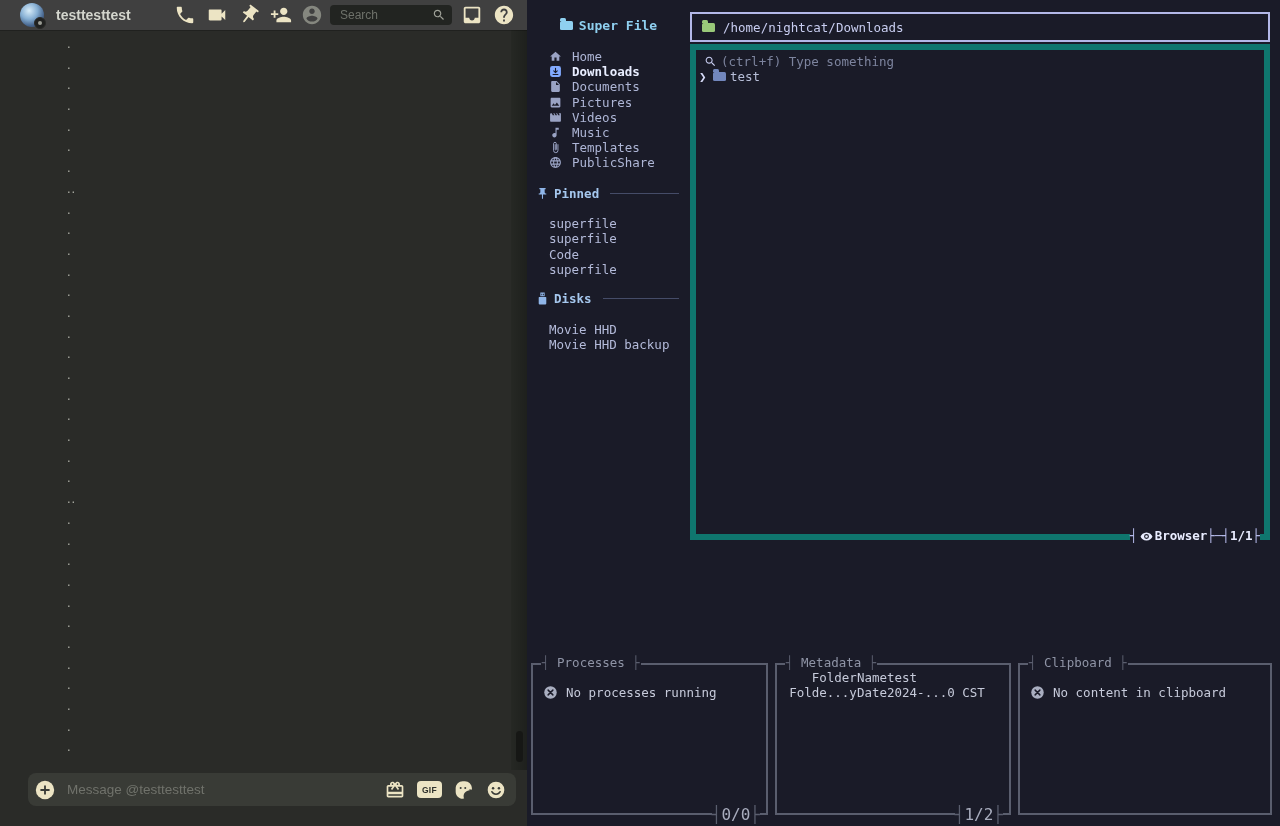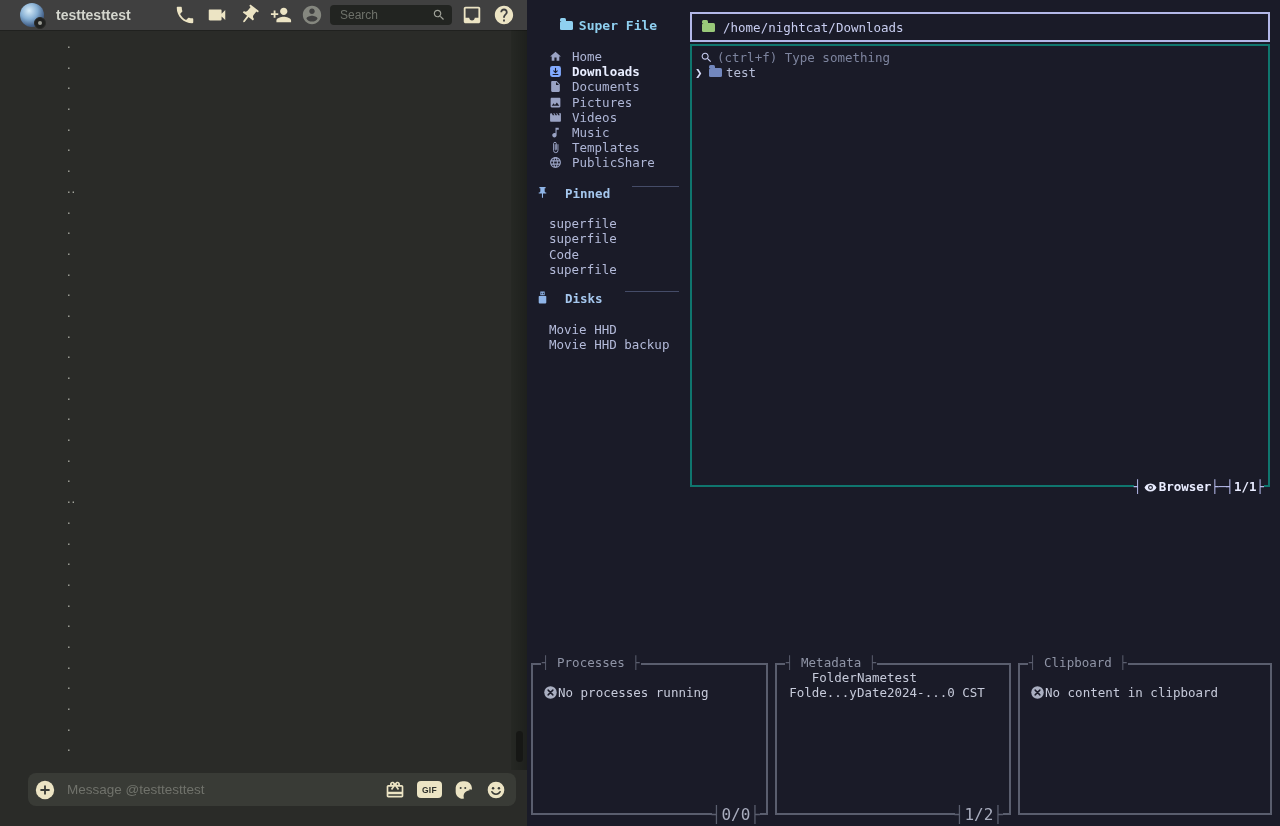--- a/index.html
+++ b/index.html
@@ -54,38 +54,38 @@
   .sf-title { position:absolute; left:0; top:18px; width:163px; display:flex; justify-content:center;
               align-items:center; gap:6px; color:#8fd0f0; font-weight:700; font-size:13px; }
   .sf-nav { position:absolute; left:0; top:49px; width:163px; }
   .sf-item { height:15.2px; display:flex; align-items:center; gap:10px; padding-left:22px; cursor:pointer;
              white-space:nowrap; }
   .sf-item .nicon { width:13px; height:13px; flex:0 0 auto; color:#9aa3c4; }
   .sf-item .nicon svg { width:13px; height:13px; display:block; }
   .sf-item.active { color:#e8edff; font-weight:700; }
   .sf-item.active .nicon { color:#82aaff; }
 
-  .sf-sec { position:absolute; left:0; width:163px; height:15px; display:flex; gap:16px;
+  .sf-sec { position:absolute; left:0; width:163px; height:15px; display:flex; align-items:center; gap:5px;
             padding-left:9px; color:#a5c7ee; font-weight:700; }
   .sf-sec .sicon { width:13px; height:13px; color:#8fb5e8; }
   .sf-sec .sicon svg { width:13px; height:13px; display:block; }
   .sf-sec .line { flex:1; height:1px; background:#454c68; margin:0 11px 0 6px; }
   .sf-list { position:absolute; left:0; width:163px; color:#b4bbda; }
   .sf-list .sf-item { padding-left:22px; height:15.3px; }
 
   .folder { display:inline-block; width:13px; height:9px; border-radius:1.5px; position:relative; flex:0 0 auto; }
   .folder::before { content:""; position:absolute; left:0; top:-3px; width:6px; height:3px;
                     border-radius:1.5px 1.5px 0 0; background:inherit; }
 
   .sf-pathbar { position:absolute; left:163px; top:12px; width:580px; height:30px;
                 border:2px solid #b3b8e8; display:flex; align-items:center; gap:8px; padding-left:10px; }
   .sf-path { color:#c8cdf0; }
 
-  .sf-filepanel { position:absolute; left:163px; top:44px; width:580px; height:443px;
-                  border:2px solid #0f766e; }
+  .sf-filepanel { position:absolute; left:163px; top:44px; width:580px; height:496px;
+                  border:6px solid #0f766e; }
   .sf-searchrow { display:flex; align-items:center; gap:4px; padding:4px 0 0 8px; height:19px; color:#7d849e; }
   .sf-searchrow .mag { width:13px; height:13px; color:#c9cef2; }
   .sf-searchrow .mag svg { width:13px; height:13px; display:block; }
   .sf-entry { display:flex; align-items:center; gap:4px; padding-left:3px; height:15px; cursor:pointer; }
   .sf-entry .chev { color:#d6daf8; font-weight:700; width:10px; }
   .sf-entry .name { color:#b7bed8; }
 
   .sf-footer { position:absolute; bottom:-10px; right:4px; display:flex; align-items:center;
                background:#1a1b28; line-height:16px; font-size:12.5px; }
   .sf-footer .br { color:#b3b8e8; }
@@ -95,21 +95,21 @@
 
   .tui { position:absolute; top:663px; height:152px; border:2px solid #5a5e6e;text-align:right; }
   .tui-title { position:absolute; top:-10px; left:8px; background:#1a1b28; padding:0 1px;
                line-height:16px; font-size:12.5px; white-space:nowrap; }
   .tui-title .br { color:#5a5e6e; }
   .tui-title .lbl { color:#8f94a6; }
   .tui-counter { position:absolute; bottom:-10px; right:6px; background:#1a1b28; line-height:16px;
                font-size:16px; white-space:nowrap; }
   .tui-counter .br { color:#5a5e6e; }
   .tui-counter .lbl { color:#a8acbd; }
-  .tui-empty { display:flex; align-items:center; gap:0; margin-top:20px; padding-left:10px; color:#c6cada; }
+  .tui-empty { display:flex; align-items:center; gap:8px; margin-top:20px; padding-left:10px; color:#c6cada; }
   .xcirc { width:15px; height:15px; color:#a9aec0; flex:0 0 auto; }
   .xcirc svg { width:15px; height:15px; display:block; }
   .meta-rows { margin-top:5px; padding-left:3px; color:#c6cada; }
   .meta-row { display:flex; height:15.3px; align-items:center; }
   .meta-key { width:107px; white-space:nowrap; overflow:hidden; }
   .meta-val { white-space:nowrap; }
 
   .p-processes { left:4px;  width:237px; }
   .p-metadata  { left:248px; width:236px; }
   .p-clipboard { left:491px; width:254px; }

